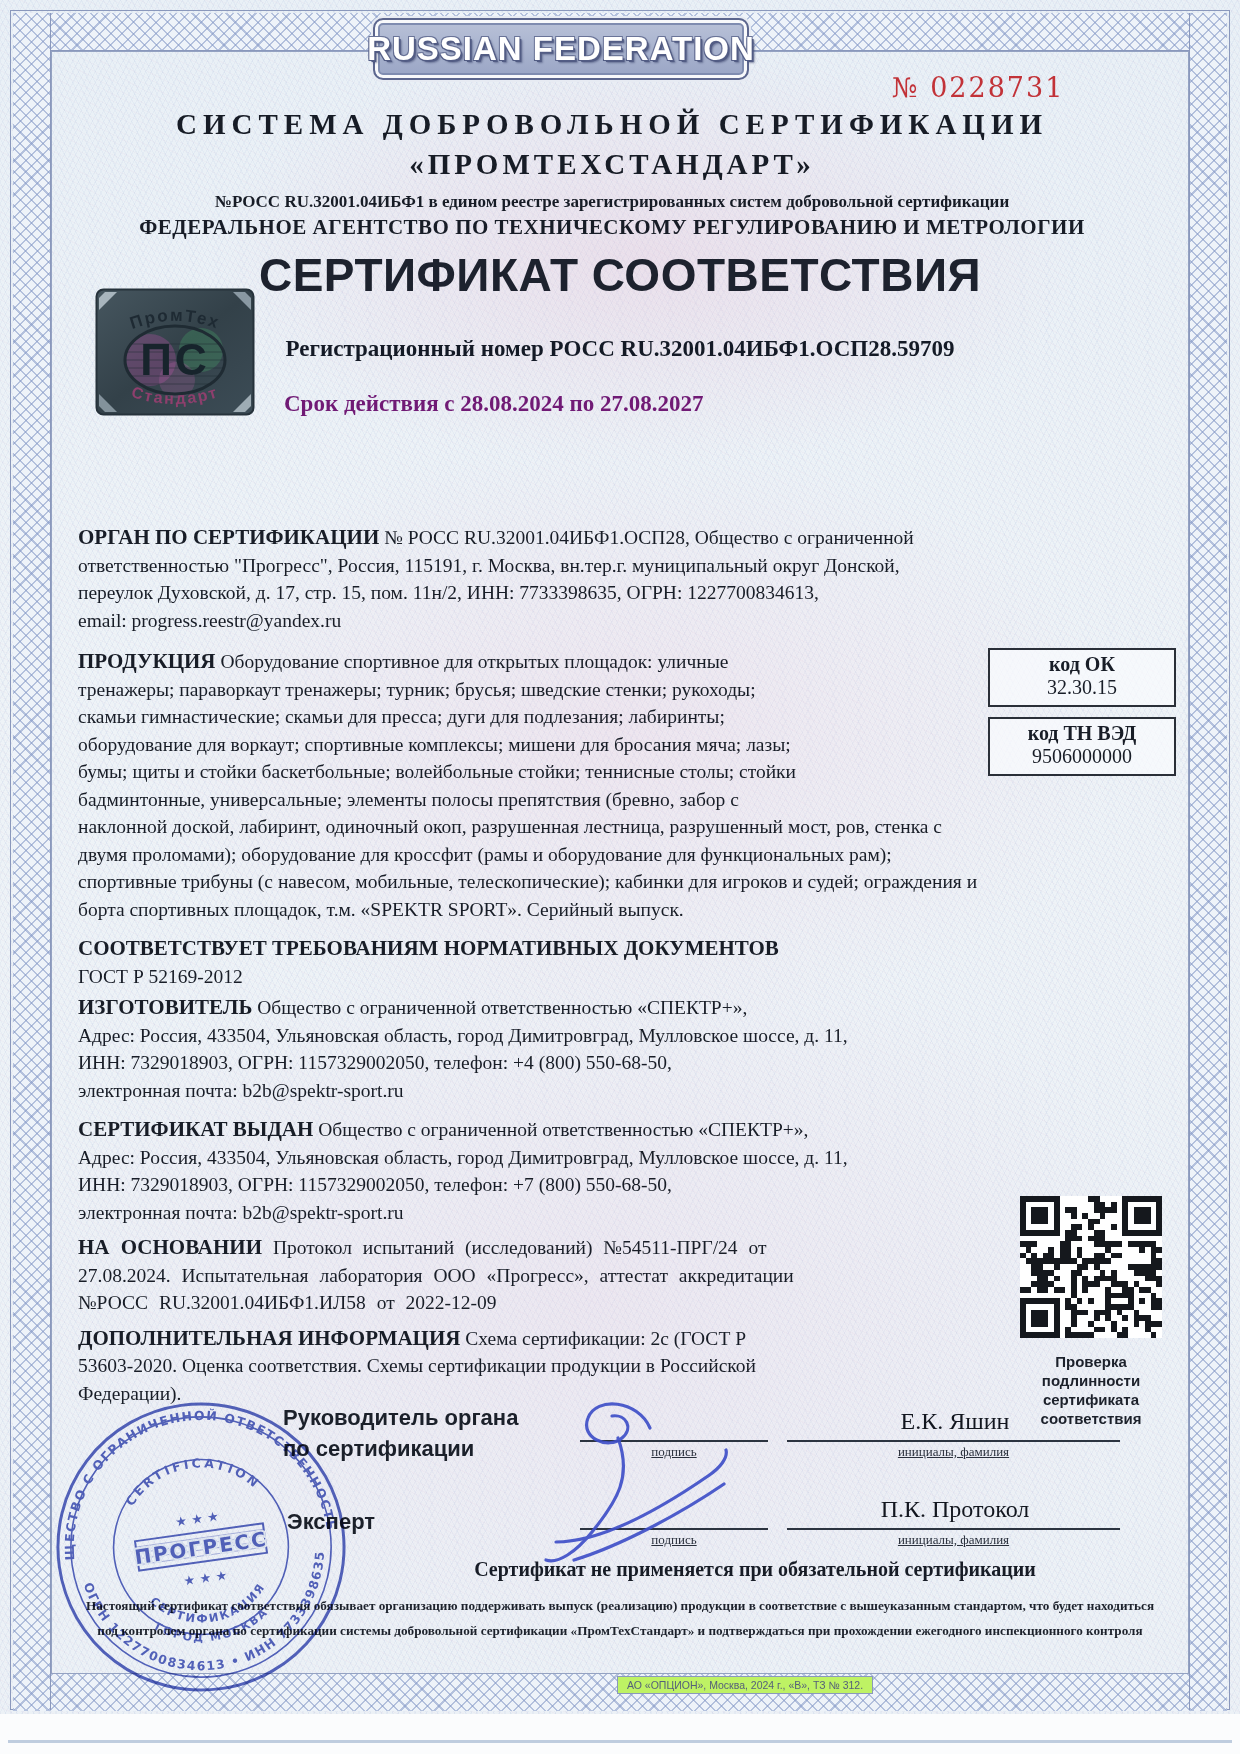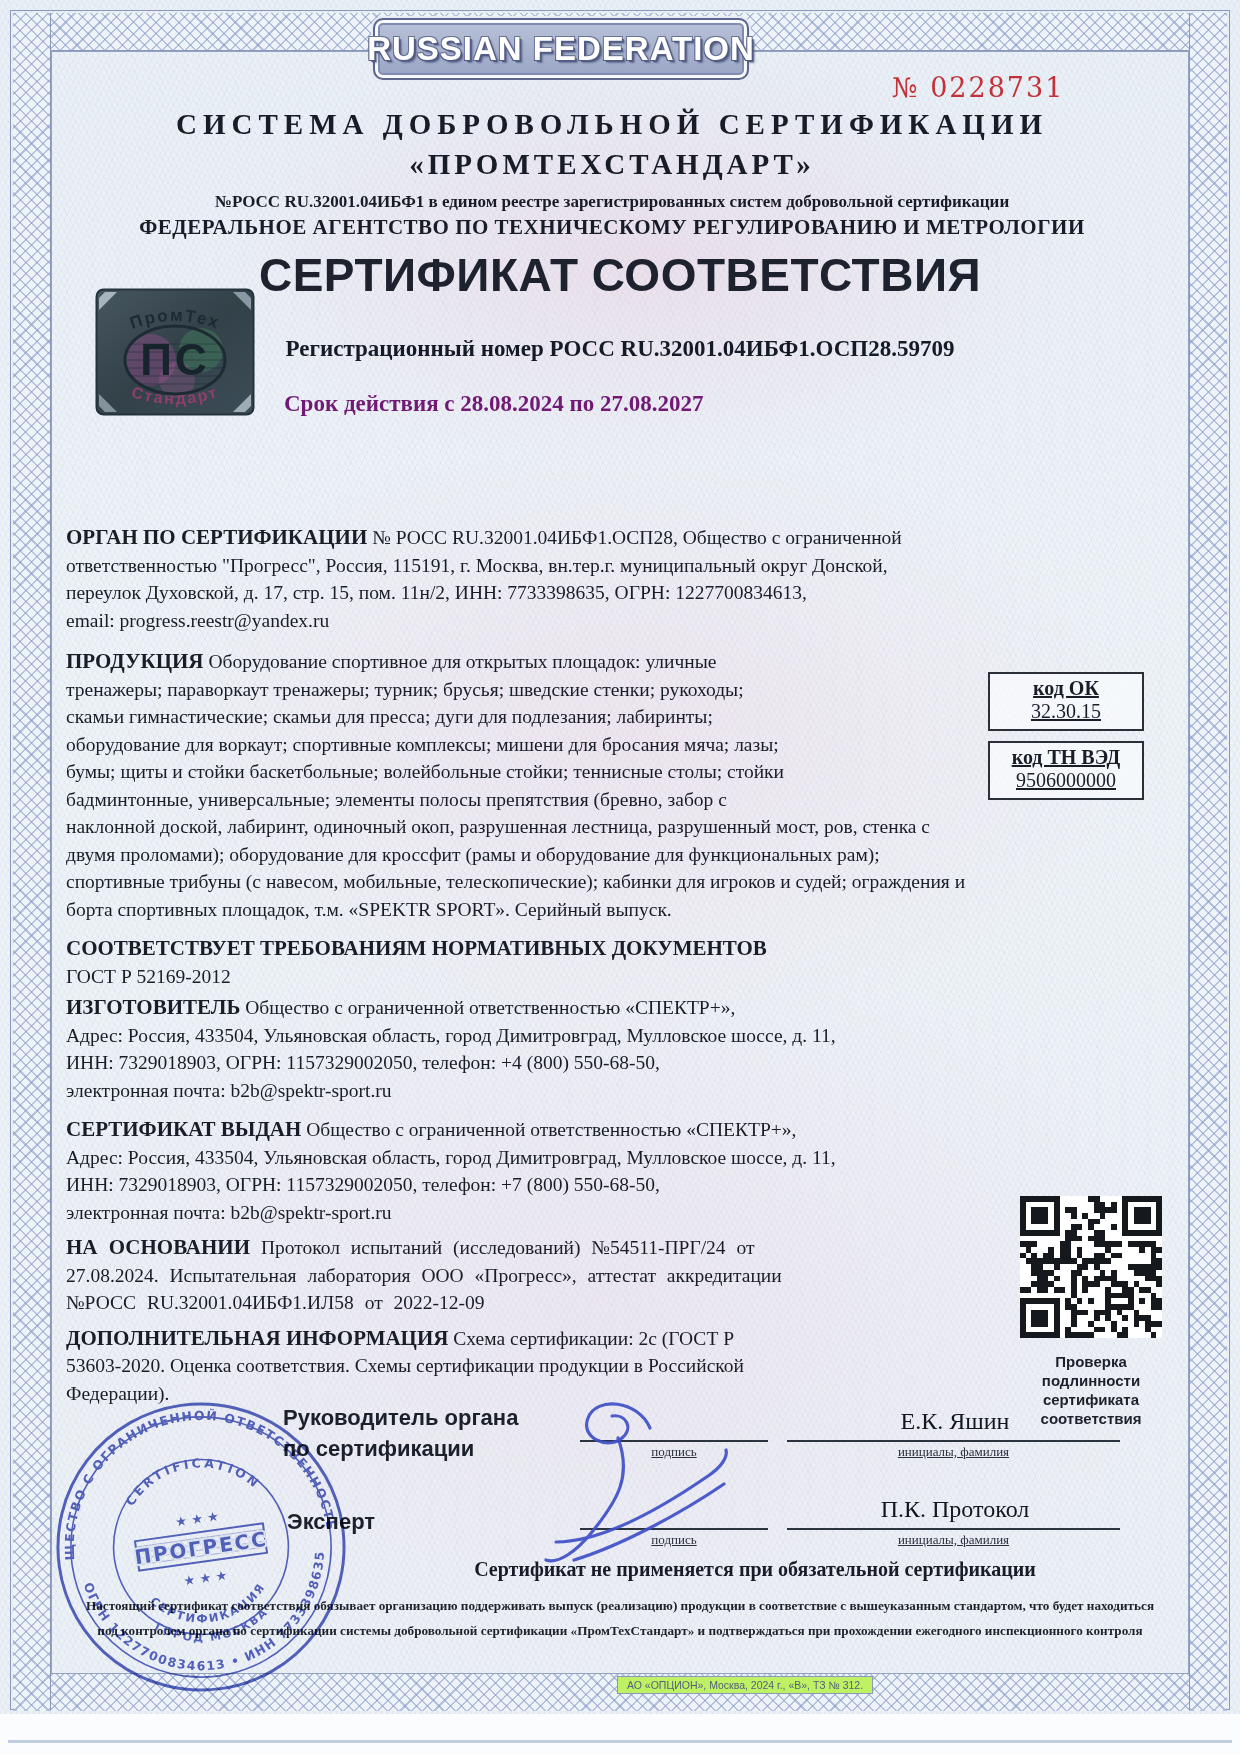--- a/index.html
+++ b/index.html
@@ -45,32 +45,32 @@
   .h-reg{font-size:17px;font-weight:bold;margin-bottom:3px;}
   .h-agency{font-size:21px;font-weight:bold;letter-spacing:.5px;}
   .doc-title{position:absolute;left:0;right:0;top:248px;text-align:center;
     font-family:"Liberation Sans","DejaVu Sans",sans-serif;font-weight:bold;font-size:46px;
     color:#1d222e;letter-spacing:0.5px;}
   .reg-line{position:absolute;left:0;right:0;top:336px;text-align:center;font-weight:bold;font-size:23px;color:#141a26;}
   .validity{position:absolute;left:284px;top:391px;font-weight:bold;font-size:23px;color:#701a75;}
   
   .holo{position:absolute;left:95px;top:288px;width:160px;height:128px;z-index:5;}
   
-  .body-col{position:absolute;left:66px;top:524px;width:1086px;font-size:19.5px;line-height:27.5px;}
+  .body-col{position:absolute;left:78px;top:524px;width:1086px;font-size:19.5px;line-height:27.5px;}
   .body-col p{margin:0;}
   .sec-label{font-weight:bold;font-size:21px;}
   .pre{white-space:pre-line;}
   .mb14{margin-bottom:14px !important;}
   .mb12{margin-bottom:12px !important;}
   .mb8{margin-bottom:8px !important;}
   .mb4{margin-bottom:4px !important;}
   .basis{word-spacing:6px;}
   .block-label{display:block;font-weight:bold;font-size:21px;}
   
-  .codes{position:absolute;left:988px;top:672px;width:156px;z-index:4;text-decoration:underline;}
+  .codes{position:absolute;left:988px;top:648px;width:188px;z-index:4;}
   .code-box{border:2px solid #2a2f38;background:rgba(249,251,253,.72);text-align:center;
     padding:3px 4px 6px;margin-bottom:10px;}
   .code-box .lab{font-weight:bold;font-size:20px;display:block;}
   .code-box .val{font-size:20px;display:block;}
   
   .qr{position:absolute;left:1020px;top:1196px;width:142px;height:142px;background:#fff;}
   .qr svg{display:block;}
   .qr-caption{position:absolute;left:1000px;top:1352px;width:182px;text-align:center;
     font-family:"Liberation Sans","DejaVu Sans",sans-serif;font-weight:bold;font-size:15px;
     line-height:19px;color:#1c212b;}

